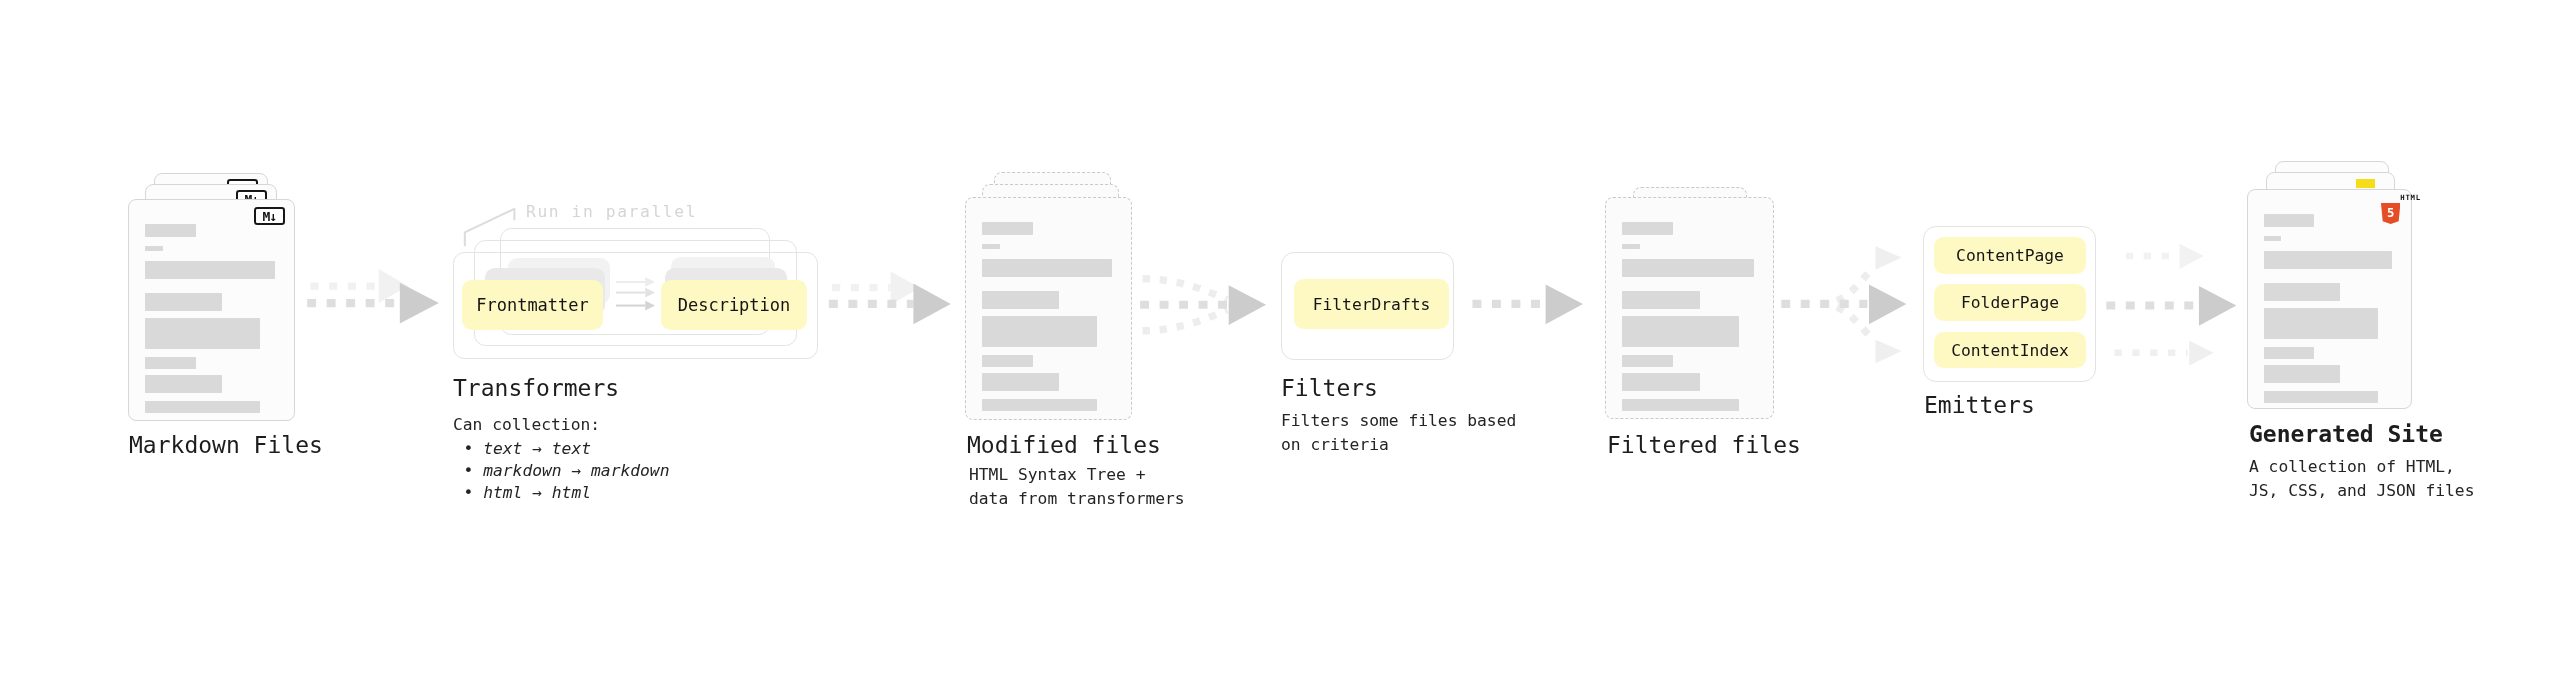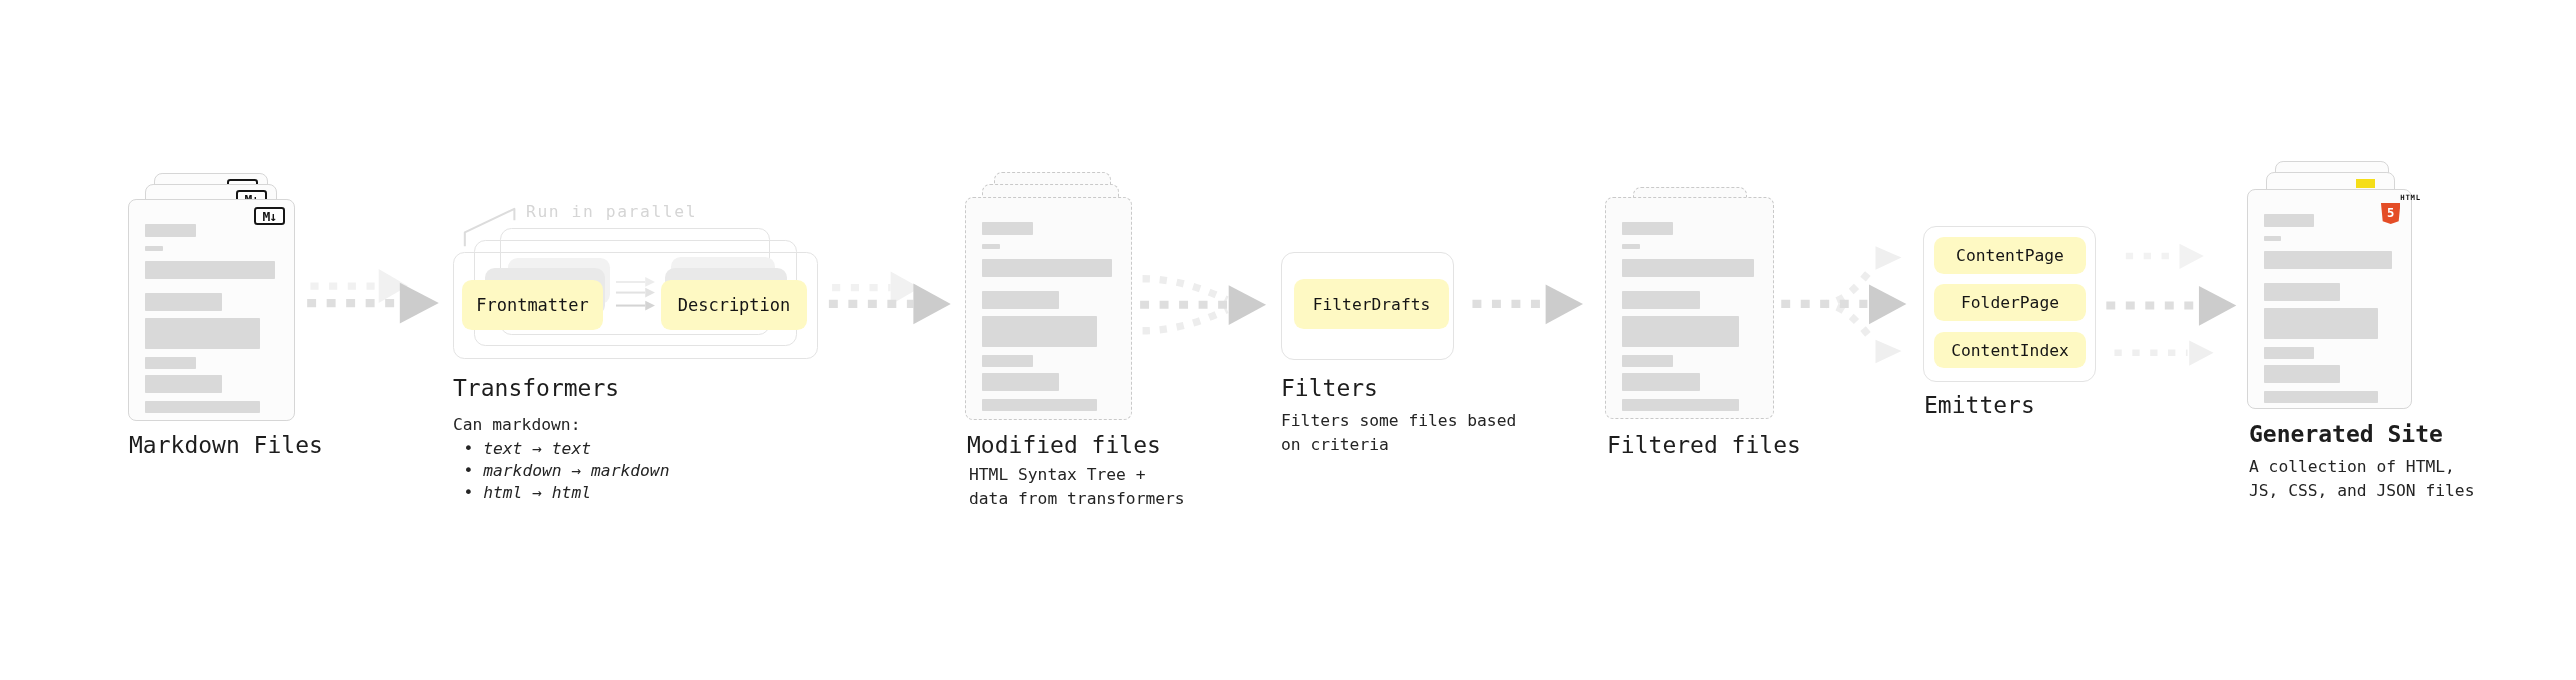--- a/index.html
+++ b/index.html
@@ -84,21 +84,21 @@
   <div class="gbox ghost2" style="left:508px;top:258px;width:102px;height:46px;"></div>
   <div class="gbox ghost1" style="left:485px;top:268px;width:120px;height:47px;"></div>
   <div class="gbox" style="left:462px;top:280px;width:141px;height:50px;">Frontmatter</div>
 
   <div class="gbox ghost2" style="left:671px;top:257px;width:104px;height:46px;"></div>
   <div class="gbox ghost1" style="left:665px;top:268px;width:122px;height:46px;"></div>
   <div class="gbox" style="left:661px;top:280px;width:146px;height:50px;">Description</div>
 
   <div class="stage-label" style="left:453px;top:375px;">Transformers</div>
   <div class="transform-list" style="left:453px;top:414px;">
-    <div>Can markdown:</div>
+    <div>Can collection:</div>
     <ul>
       <li>text → text</li>
       <li>markdown → markdown</li>
       <li>html → html</li>
     </ul>
   </div>
 
   <div class="doc dashed" style="left:994px;top:172px;width:117px;height:223px;"></div>
   <div class="doc dashed" style="left:982px;top:184px;width:137px;height:223px;"></div>
   <div class="doc dashed" style="left:965px;top:197px;width:167px;height:223px;">

